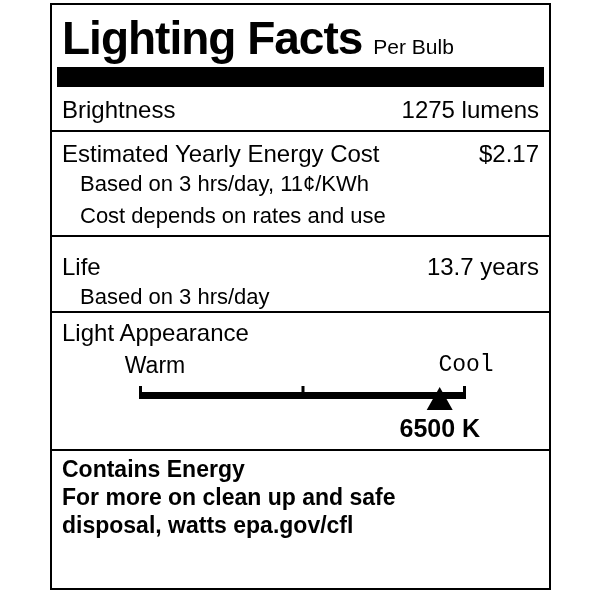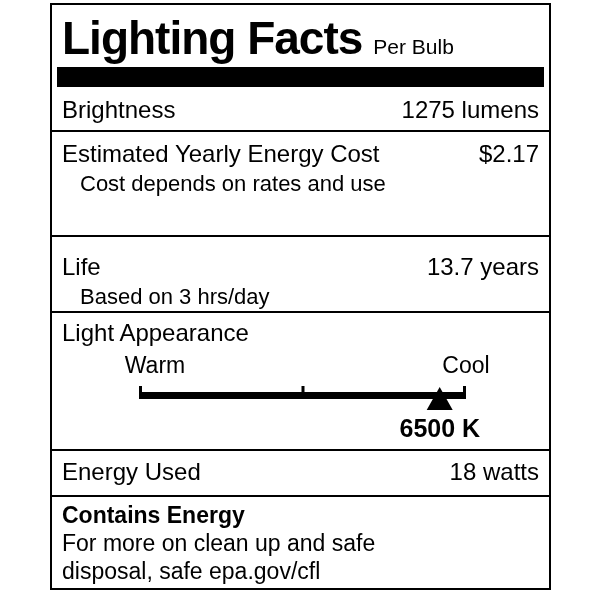--- a/index.html
+++ b/index.html
@@ -76,21 +76,21 @@
   }
   .scale-end-label {
     position: absolute;
     top: 0;
     font-size: 23px;
     font-weight: normal;
     line-height: 24px;
     transform: translateX(-50%);
   }
   .warm-label { left: 16px; }
-  .cool-label { left: 100%; }
+  .cool-label { left: 100%; font-family: Liberation Mono, monospace; }
   .scale-bar {
     position: absolute;
     left: 0; top: 39px;
     width: 327px; height: 7px;
     background: #000000;
   }
   .tick {
     position: absolute;
     bottom: 0;
     width: 3px; height: 13px;
@@ -121,21 +121,21 @@
     white-space: nowrap;
   }
   
   .mercury-heading {
     font-size: 23px;
     font-weight: bold;
     line-height: 27px;
   }
   .mercury-line {
     font-size: 23px;
-    font-weight: normal;
+    font-weight: bold;
     line-height: 28px;
   }
 </style>
 </head>
 <body>
 
 <div class="label-box">
 
   <div class="header">
     <span class="title">Lighting Facts</span>
@@ -148,20 +148,21 @@
       <span>Brightness</span>
       <span>1275 lumens</span>
     </div>
   </div>
 
   <div class="section sec-energy-cost">
     <div class="row-line">
       <span>Estimated Yearly Energy Cost</span>
       <span>$2.17</span>
     </div>
+    <div class="note">Based on 3 hrs/day, 11¢/KWh</div>
     <div class="note">Cost depends on rates and use</div>
   </div>
 
   <div class="section sec-life">
     <div class="row-line">
       <span>Life</span>
       <span>13.7 years</span>
     </div>
     <div class="note">Based on 3 hrs/day</div>
   </div>
@@ -178,26 +179,20 @@
         <div class="tick tick-mid"></div>
         <div class="tick tick-right"></div>
         <div class="marker-group" style="left: 92%;">
           <div class="marker-triangle"></div>
           <div class="kelvin-value">6500 K</div>
         </div>
       </div>
     </div>
   </div>
 
-  <div class="section sec-energy-used">
-    <div class="row-line">
-      <span>Energy Used</span>
-      <span>18 watts</span>
-    </div>
-  </div>
 
   <div class="sec-mercury">
     <div class="mercury-heading">Contains Energy</div>
     <div class="mercury-line">For more on clean up and safe</div>
-    <div class="mercury-line">disposal, safe epa.gov/cfl</div>
+    <div class="mercury-line">disposal, watts epa.gov/cfl</div>
   </div>
 
 </div>
 
 </body></html>

